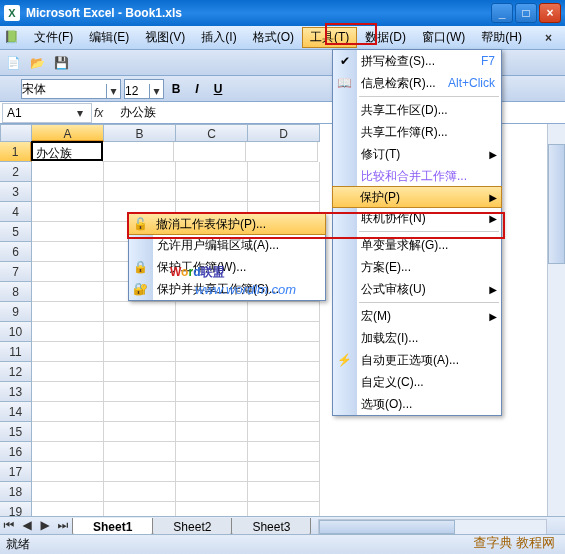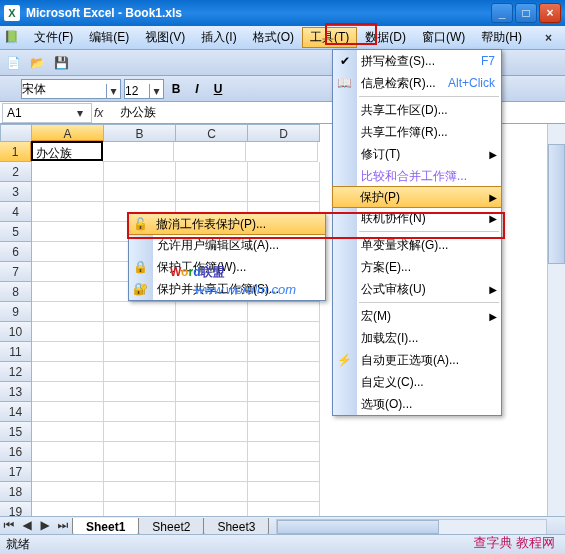--- a/index.html
+++ b/index.html
@@ -41,21 +41,21 @@
 .rowheads { position: absolute; left: 0; top: 18px; width: 32px; }
 .rowhead { height: 20px; background: linear-gradient(#f0f4fb,#d7e1f0); border-bottom: 1px solid #9eb6ce; border-right: 1px solid #9eb6ce; text-align: center; line-height: 20px; color: #333; }
 .rowhead.sel { background: linear-gradient(#ffe7a2,#ffc94e); border-right: 2px solid #e09020; }
 .cells { position: absolute; left: 32px; top: 18px; }
 .row { display: flex; height: 20px; }
 .cell { width: 72px; height: 20px; border-right: 1px solid #d4d4d4; border-bottom: 1px solid #d4d4d4; padding: 0 3px; line-height: 20px; }
 .cell.active { border: 2px solid #000; margin: -1px; position: relative; z-index: 5; }
 
 .sheet-tabs { position: absolute; left: 0; bottom: 20px; height: 20px; width: 100%; background: linear-gradient(#e5edf9,#d0ddf0); display: flex; align-items: center; border-top: 1px solid #9eb6ce; }
 .nav-btn { width: 18px; height: 18px; text-align: center; color: #333; }
-.tab { height: 18px; padding: 0 13px; background: #fff; border: 1px solid #888; border-top: none; border-radius: 0 0 4px 4px; margin-right: -1px; line-height: 18px; }
+.tab { height: 18px; padding: 0 20px; background: #fff; border: 1px solid #888; border-top: none; border-radius: 0 0 4px 4px; margin-right: -1px; line-height: 18px; }
 .tab.active { background: #fff; font-weight: bold; }
 .tab.inactive { background: #e0e6ef; }
 .hscroll { flex: 1; height: 16px; background: #e8eef8; margin: 0 18px 0 8px; border: 1px solid #bcc7d8; position: relative; }
 .hscroll .thumb { position: absolute; left: 0; width: 60%; height: 100%; background: linear-gradient(#dbe6f6,#bcd0ec); border: 1px solid #9eb6ce; }
 
 .statusbar { position: absolute; bottom: 0; left: 0; right: 0; height: 20px; background: linear-gradient(#e5edf9,#d0ddf0); border-top: 1px solid #9eb6ce; display: flex; align-items: center; padding: 0 6px; }
 .vscroll { position: absolute; right: 0; top: 0; bottom: 40px; width: 18px; background: #e8eef8; border-left: 1px solid #bcc7d8; }
 .vscroll .thumb { position: absolute; top: 20px; width: 100%; height: 120px; background: linear-gradient(90deg,#dbe6f6,#bcd0ec); border: 1px solid #9eb6ce; }
 
 
@@ -73,21 +73,21 @@
 .context { position: absolute; top: 213px; left: 128px; width: 198px; background: #fff; border: 1px solid #6a8ab8; box-shadow: 2px 2px 4px rgba(0,0,0,0.3); z-index: 50; }
 .context .icon-col { position: absolute; left: 0; top: 0; bottom: 0; width: 24px; background: linear-gradient(90deg,#e3efff,#c5d7f0); }
 
 .watermark { position: absolute; left: 170px; top: 258px; font-size: 20px; font-weight: bold; pointer-events: none; z-index: 60; }
 .watermark .w1 { color: #d02020; }
 .watermark .w2 { color: #f0a020; }
 .watermark .w3 { color: #20a020; }
 .watermark .w4 { color: #2060d0; }
 .watermark .w5 { color: #4040b0; font-family: "SimHei"; }
 .watermark2 { position: absolute; left: 195px; top: 282px; color: #3b82f6; font-size: 13px; z-index: 60; font-style: italic; }
-.bottom-wm { position: absolute; right: 10px; bottom: 2px; color: #be185d; font-size: 13px; z-index: 200; }
+.bottom-wm { position: absolute; right: 10px; bottom: 2px; color: #a16207; font-size: 13px; z-index: 200; }
 
 .red-box { position: absolute; border: 2px solid #d01010; z-index: 150; pointer-events: none; }
 </style>
 </head>
 <body>
 
 <div class="titlebar">
   <div class="excel-icon">X</div>
   <div class="title">Microsoft Excel - Book1.xls</div>
   <div class="winbtns">

